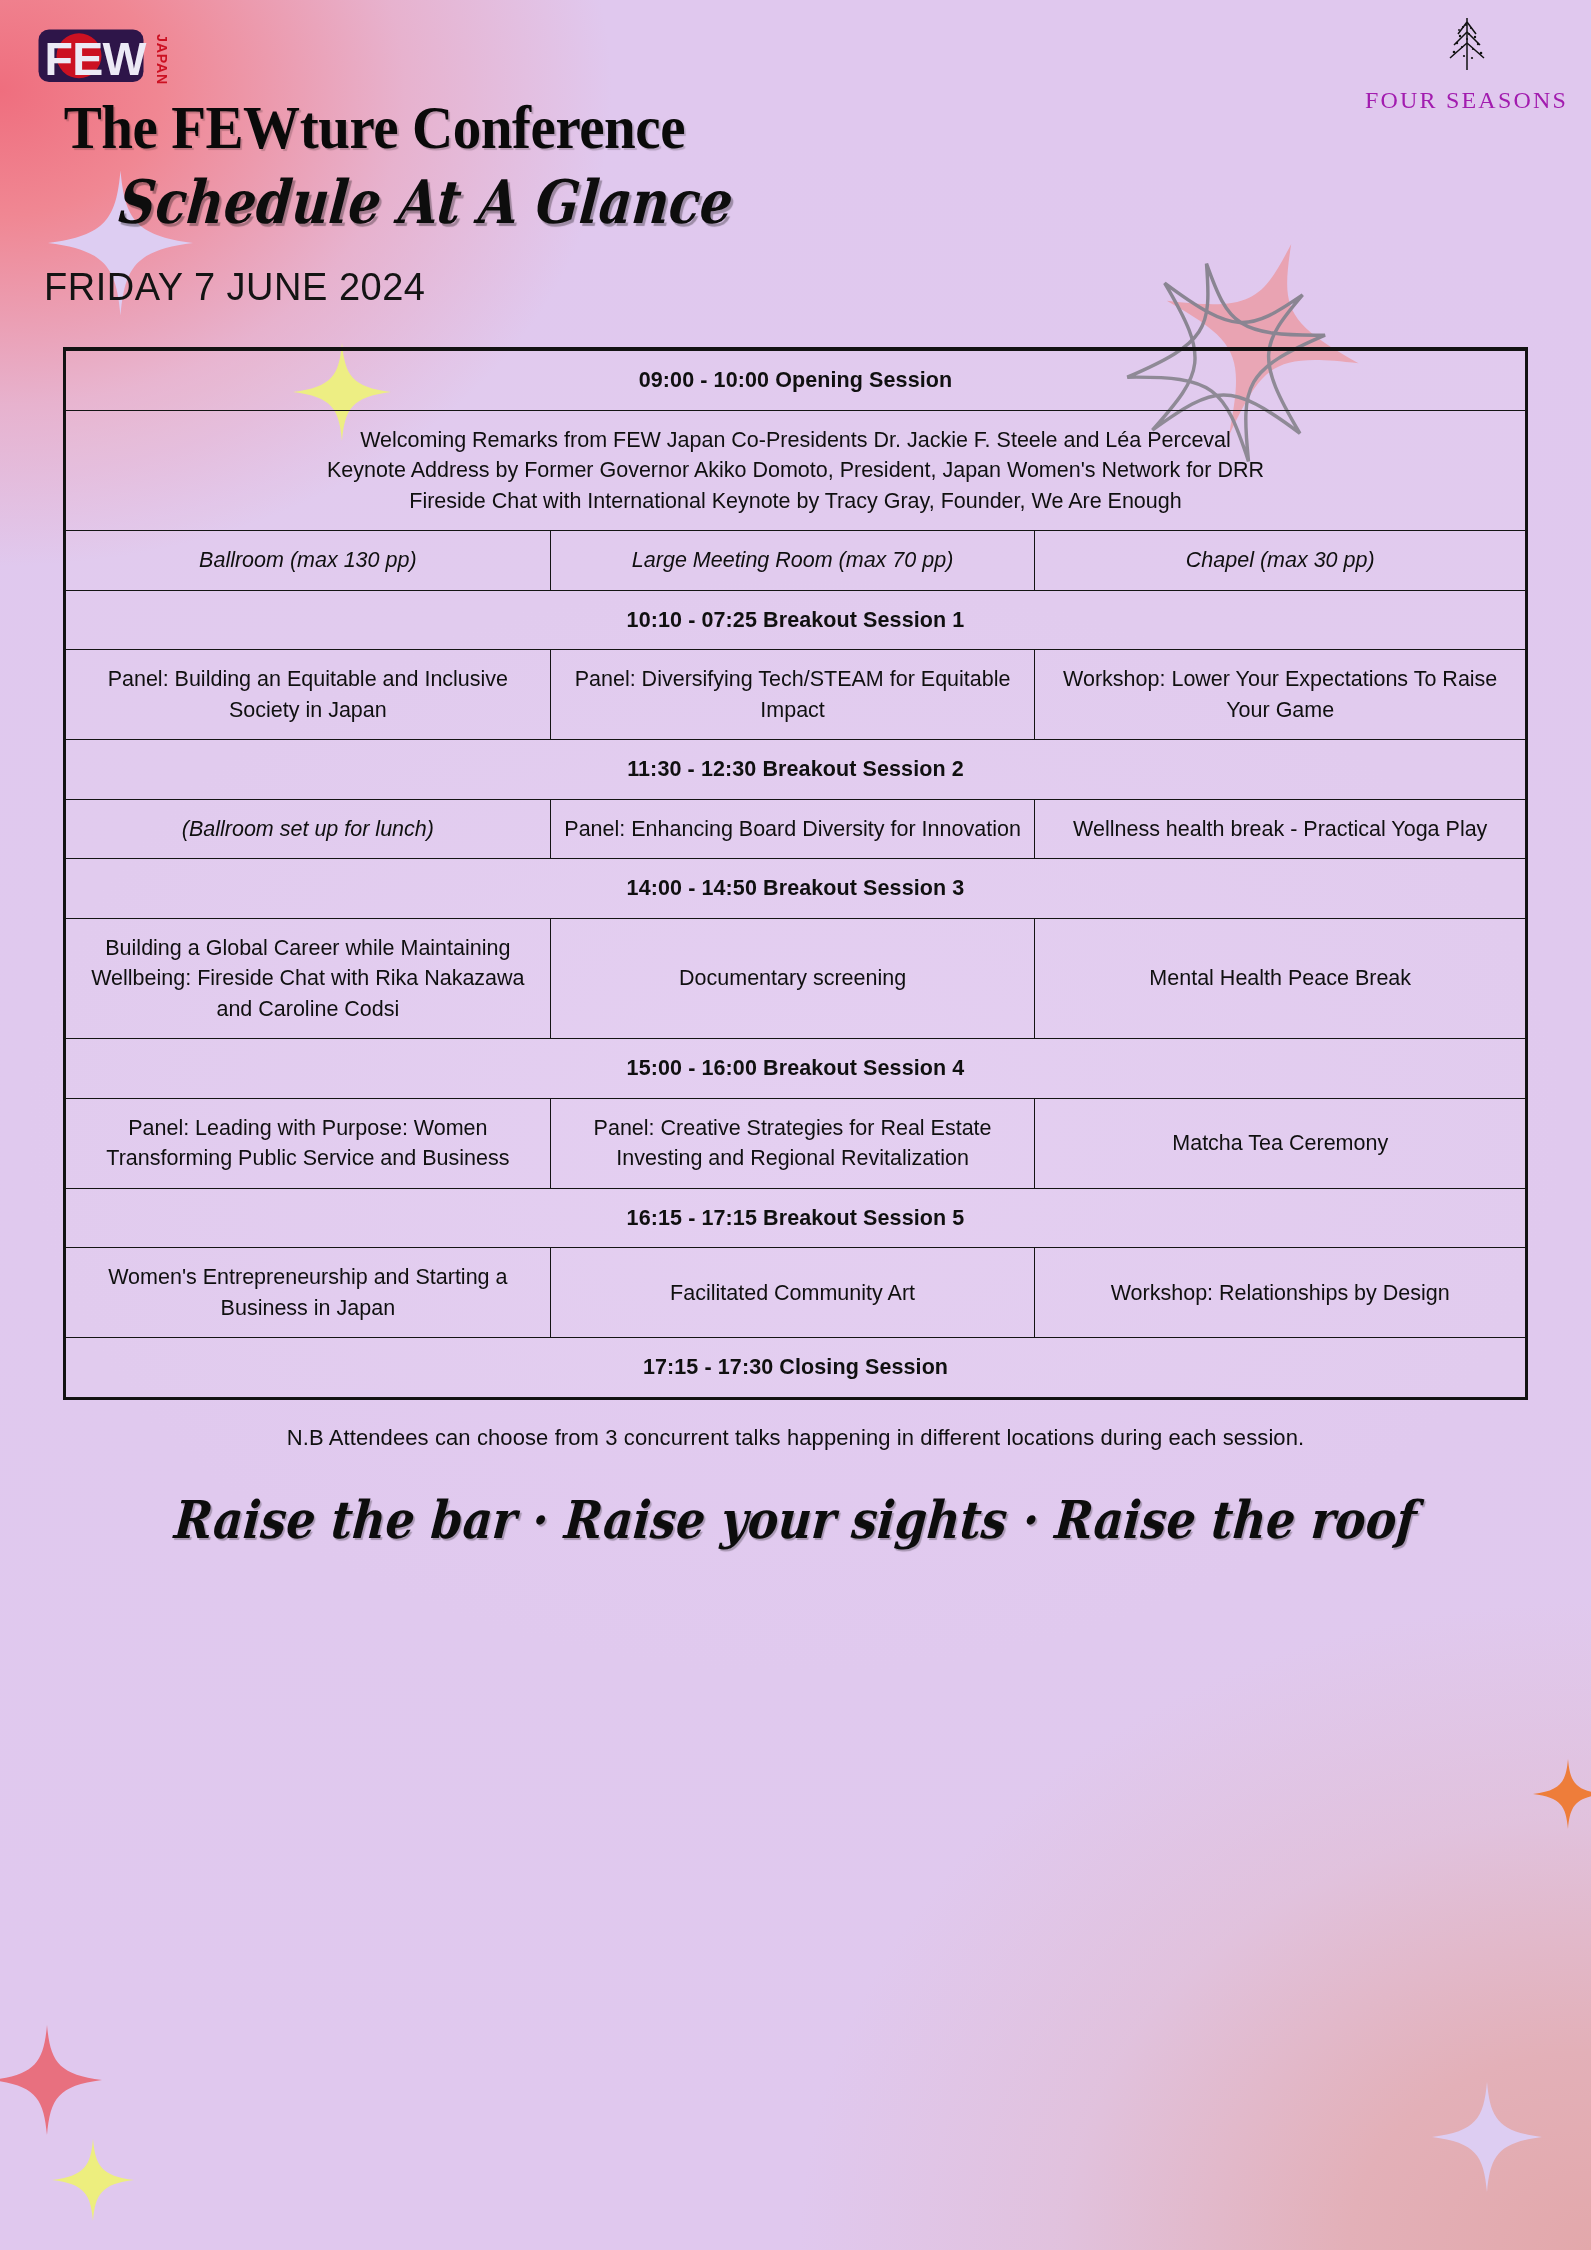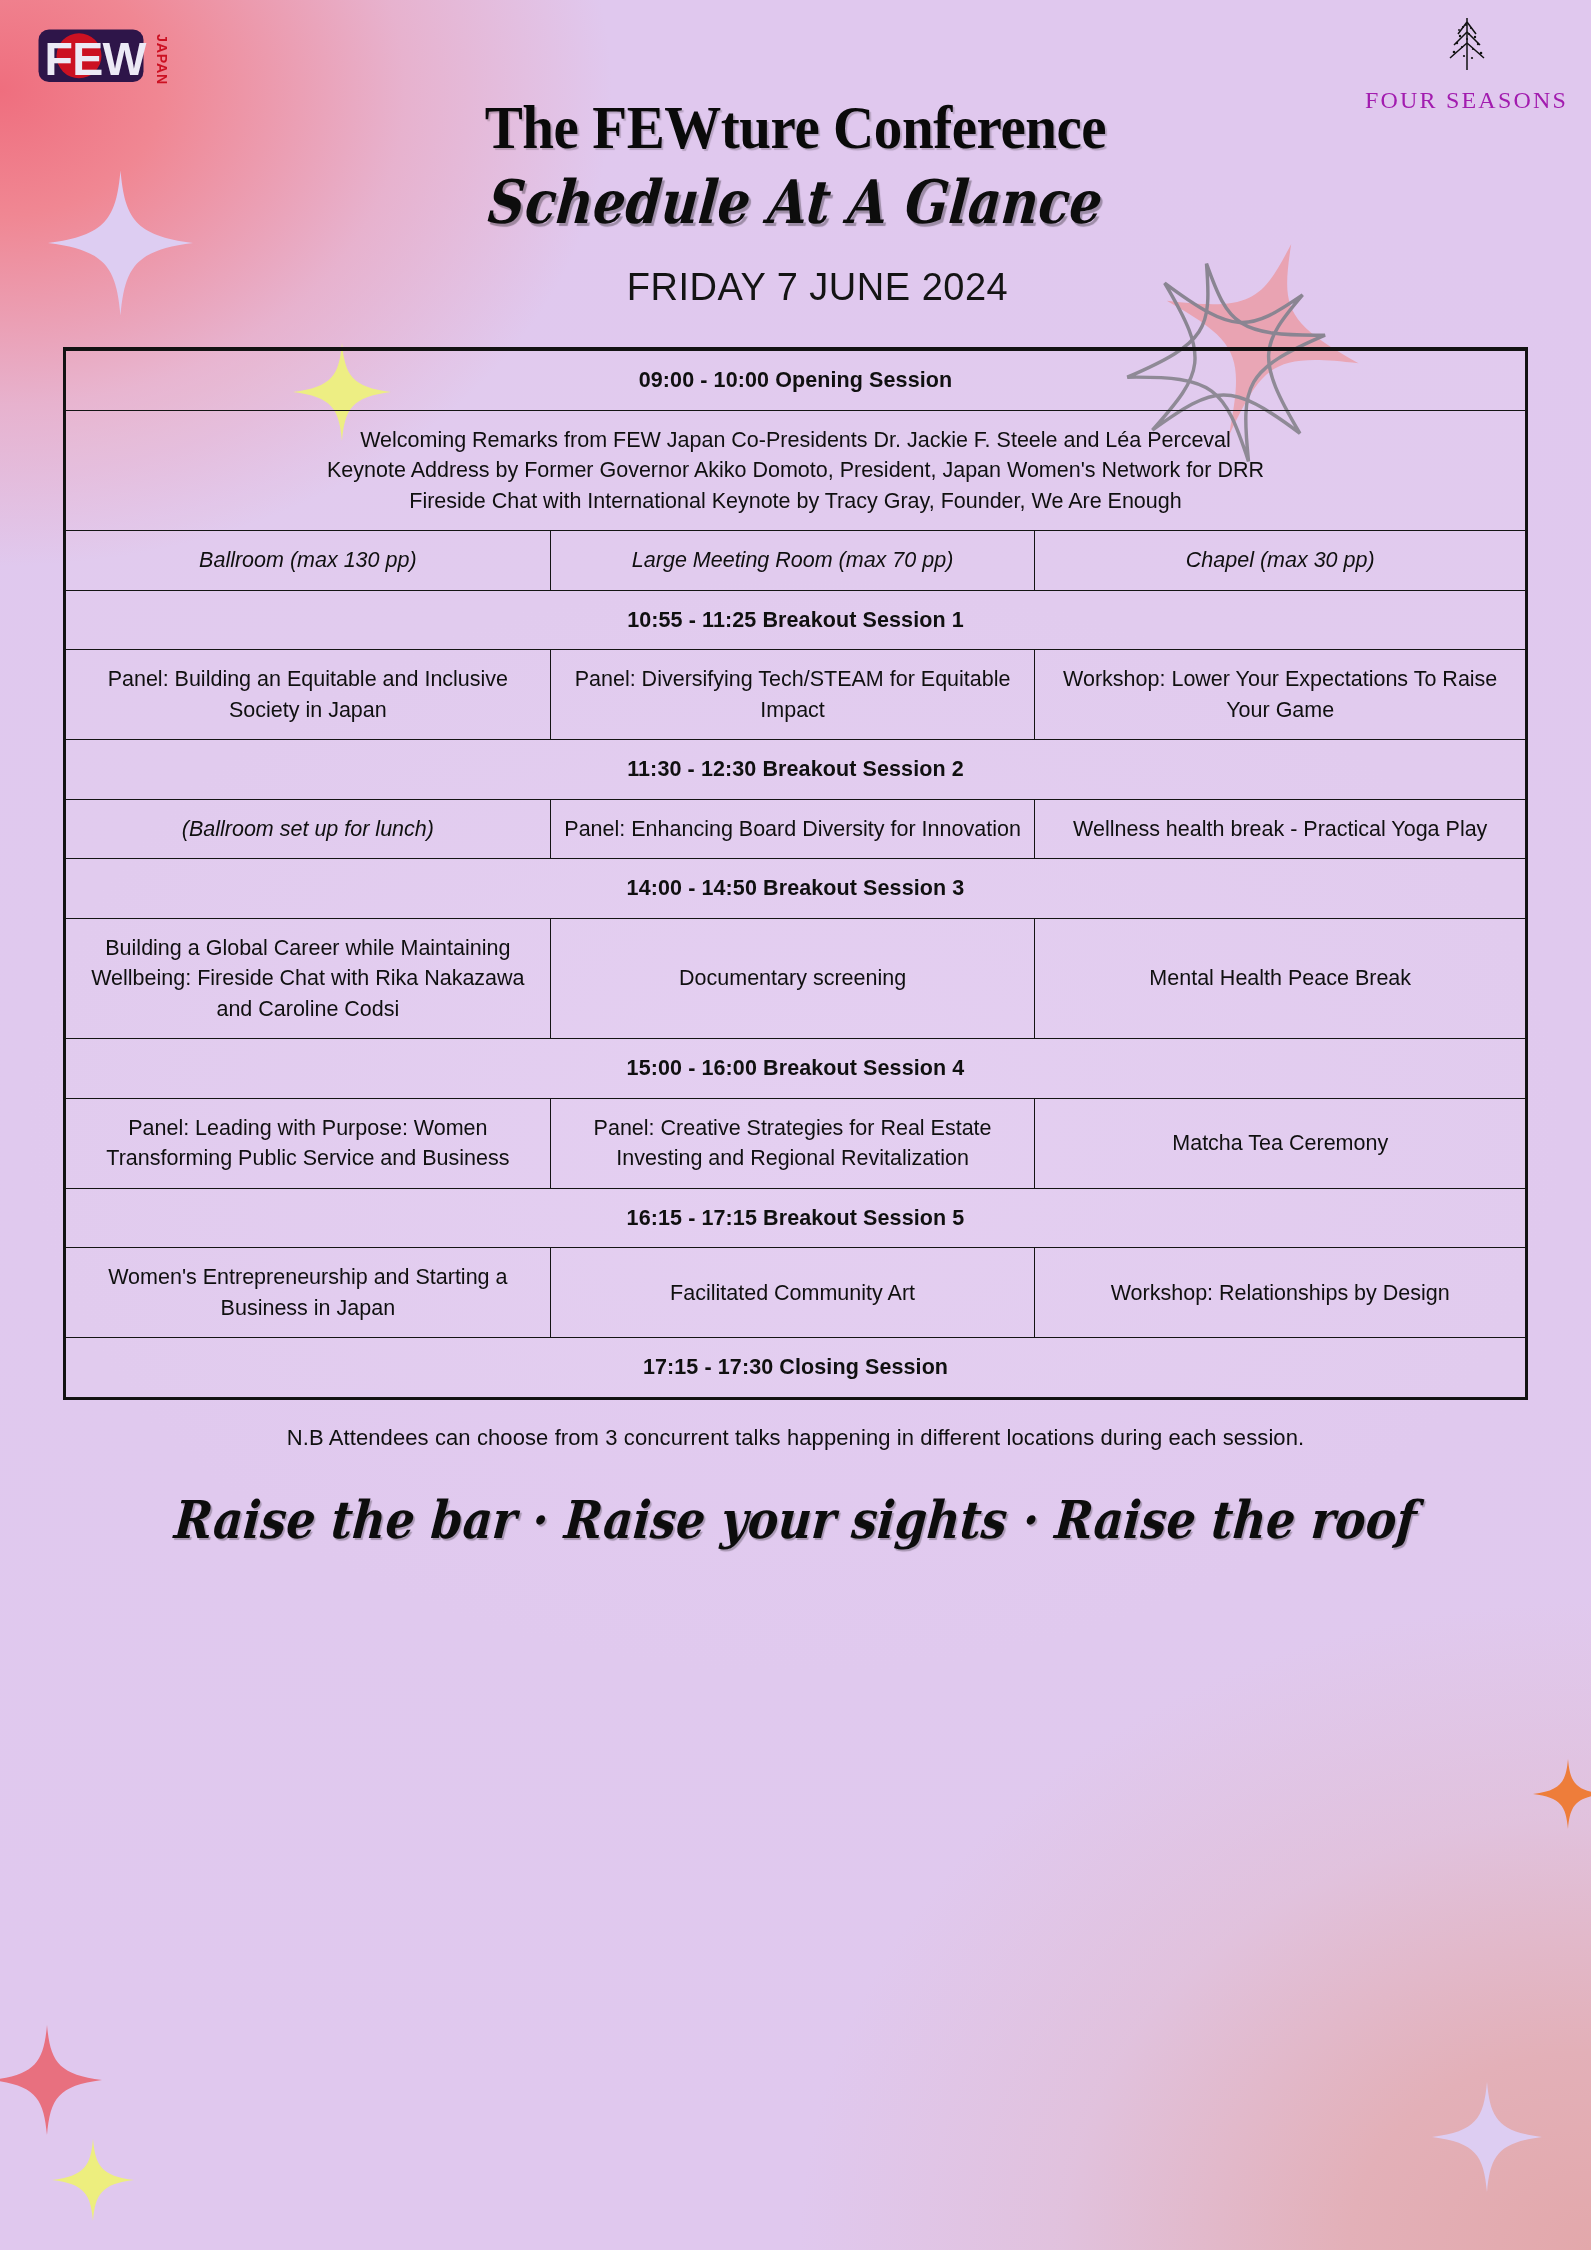--- a/index.html
+++ b/index.html
@@ -61,21 +61,21 @@
   .fs-name {
     font-family: "Liberation Serif", serif;
     font-size: 24px;
     letter-spacing: 2.2px;
     color: #a21caf;
     margin-top: 13px;
     white-space: nowrap;
   }
 
   
-  header { padding-top: 96px; text-align: center; }
+  header { padding-top: 96px; }
 
   .main-title {
     font-family: "Liberation Serif", serif;
     font-weight: bold;
     font-size: 62px;
     letter-spacing: -0.5px;
     color: #0a0a0a;
     transform: scaleX(0.92);
     text-shadow: 2px 2px 1px rgba(0,0,0,0.18);
     line-height: 1.0;
@@ -306,21 +306,21 @@
           </td>
         </tr>
 
         <tr>
           <td class="venue">Ballroom (max 130 pp)</td>
           <td class="venue">Large Meeting Room (max 70 pp)</td>
           <td class="venue">Chapel (max 30 pp)</td>
         </tr>
 
         <tr>
-          <td class="hdr" colspan="3">10:55 - 11:25 Breakout Session 1</td>
+          <td class="hdr" colspan="3">10:10 - 07:25 Breakout Session 1</td>
         </tr>
         <tr>
           <td class="session-cell">Panel: Building an Equitable and Inclusive Society in Japan</td>
           <td class="session-cell">Panel: Diversifying Tech/STEAM for Equitable Impact</td>
           <td class="session-cell">Workshop: Lower Your Expectations To Raise Your Game</td>
         </tr>
 
         <tr>
           <td class="hdr" colspan="3">11:30 - 12:30 Breakout Session 2</td>
         </tr>

